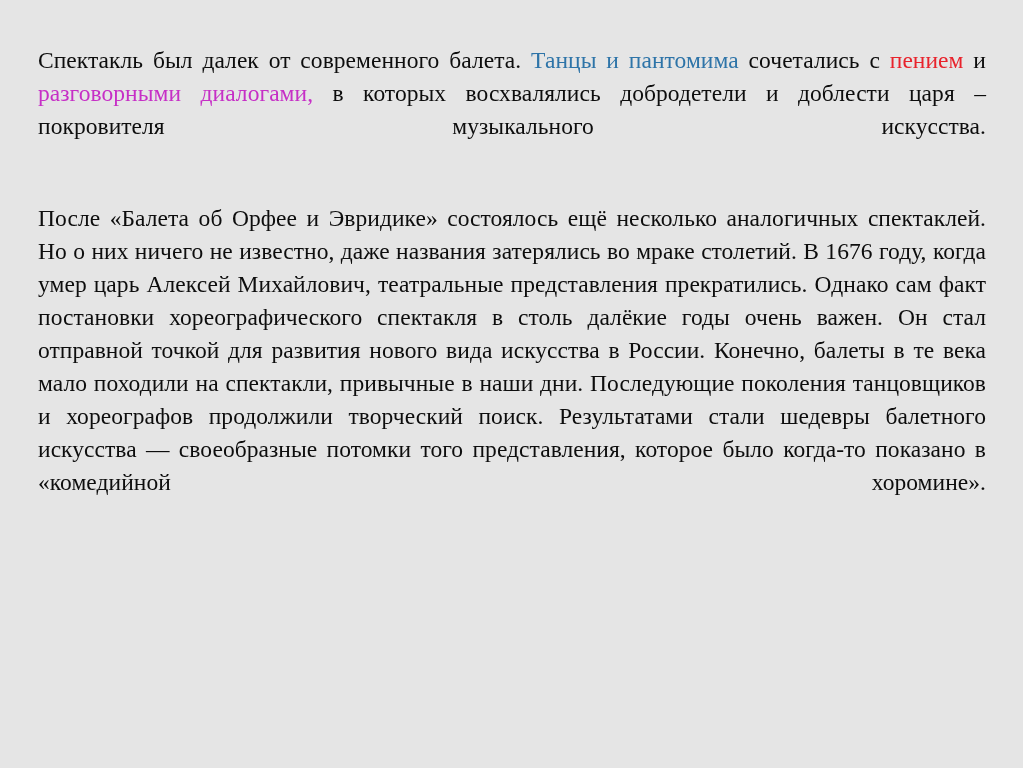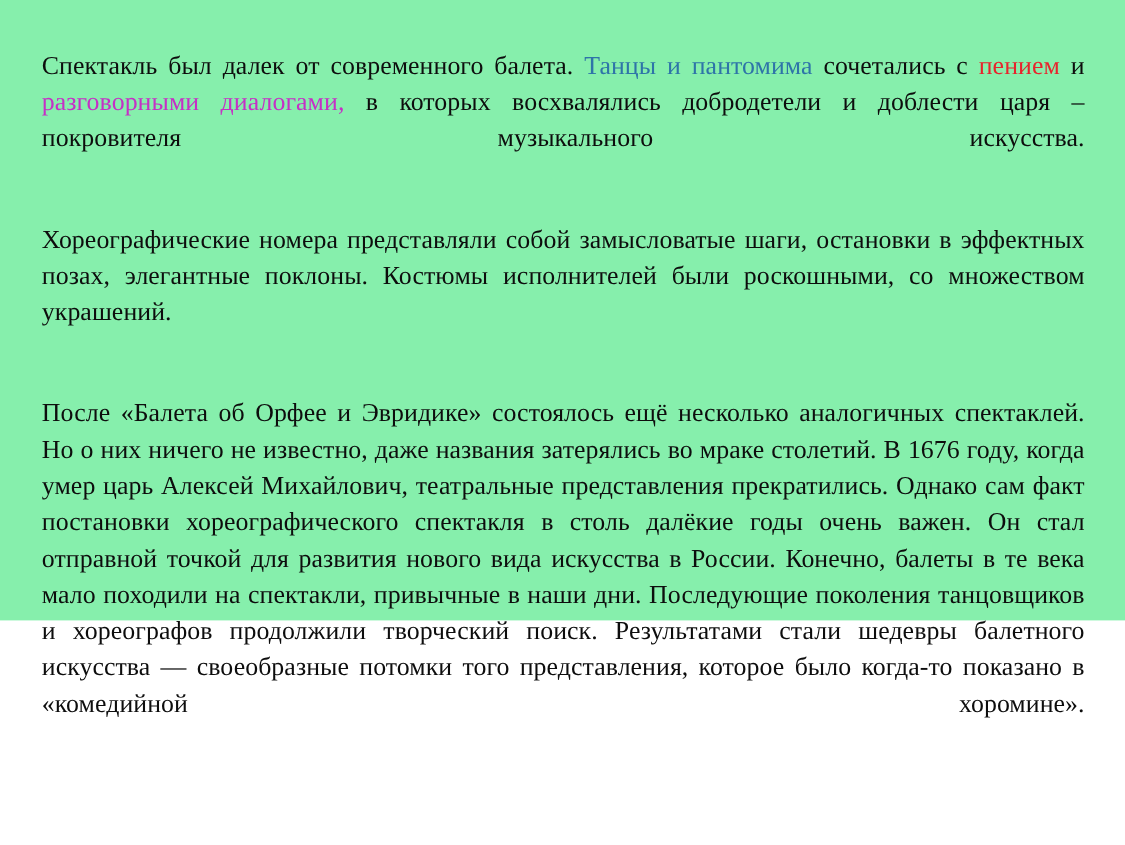--- a/index.html
+++ b/index.html
@@ -12,22 +12,22 @@
     width: 1023px;
     height: 768px;
     overflow: hidden;
     font-family: "Liberation Serif", "DejaVu Serif", serif;
     color: #0d0d0d;
     -webkit-font-smoothing: antialiased;
   }
   .slide {
     position: relative;
     width: 1023px;
-    height: 564px;
-    background: #86efac;
+    height: 768px;
+    background: #e5e5e5;
     box-sizing: border-box;
   }
   .content-body {
     position: absolute;
     left: 38px;
     top: 44px;
     width: 948px;
   }
   .para {
     margin: 0 0 26px 0;
@@ -58,19 +58,18 @@
 <body>
 
 <div class="slide">
 
   <div class="content-body">
 
     <p class="para">
       <span class="t-plain">Спектакль был далек от современного балета. </span><span class="t-blue">Танцы и пантомима</span><span class="t-plain"> сочетались с </span><span class="t-red">пением</span><span class="t-plain"> и </span><span class="t-mag">разговорными диалогами,</span><span class="t-plain"> в которых восхвалялись добродетели и доблести царя – покровителя музыкального искусства.</span>
     </p>
 
-    <p class="para">Хореографические номера представляли собой замысловатые шаги, остановки в эффектных позах, элегантные поклоны. Костюмы исполнителей были роскошными, со множеством украшений.</p>
 
     <p class="para">После «Балета об Орфее и Эвридике» состоялось ещё несколько аналогичных спектаклей. Но о них ничего не известно, даже названия затерялись во мраке столетий. В 1676 году, когда умер царь Алексей Михайлович, театральные представления прекратились. Однако сам факт постановки хореографического спектакля в столь далёкие годы очень важен. Он стал отправной точкой для развития нового вида искусства в России. Конечно, балеты в те века мало походили на спектакли, привычные в наши дни. Последующие поколения танцовщиков и хореографов продолжили творческий поиск. Результатами стали шедевры балетного искусства — своеобразные потомки того представления, которое было когда-то показано в «комедийной хоромине».</p>
 
   </div>
 
 </div>
 
 </body></html>

